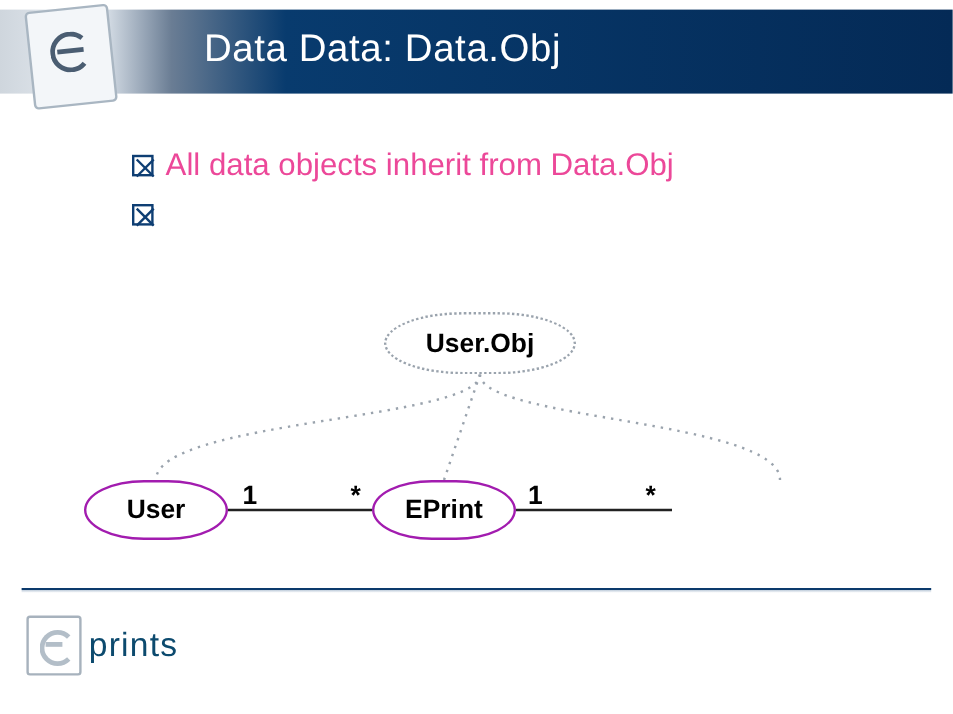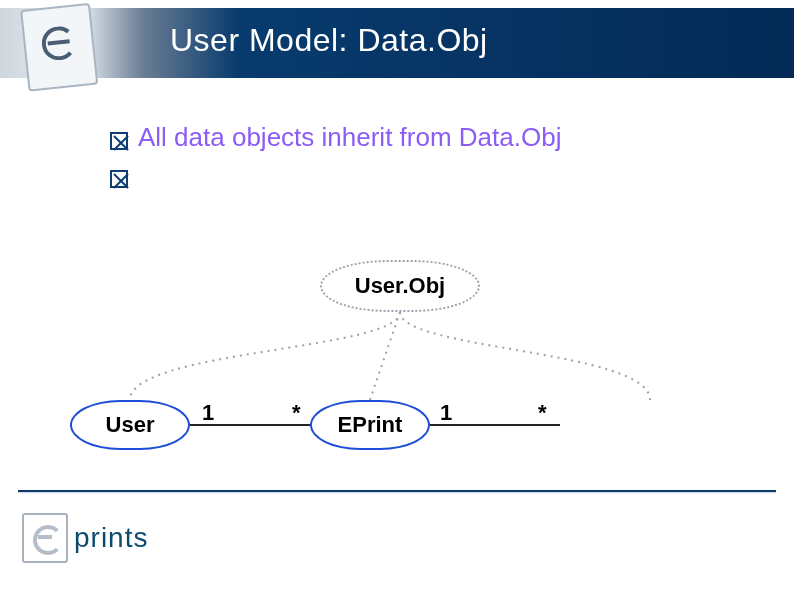--- a/index.html
+++ b/index.html
@@ -31,42 +31,42 @@
     content: ""; position: absolute; left: 2px; top: 10px; width: 22px; height: 4px;
     background: #4a5d72;
   }
   .title {
     position: absolute; left: 170px; top: 22px;
     color: #fff; font-size: 32px; font-weight: 400; letter-spacing: 0.5px;
   }
 
   
   .content { position: absolute; left: 110px; top: 122px; width: 620px; }
-  .bullet { display: flex; align-items: center; margin-bottom: 10px; font-size: 26px; color: #8b5cf6; }
+  .bullet { display: flex; align-items: flex-start; margin-bottom: 10px; font-size: 26px; color: #ec4899; }
   .bullet .bicon {
     flex: 0 0 auto; width: 18px; height: 18px; margin-top: 7px; margin-right: 10px;
     border: 2px solid #0e3e73; position: relative;
   }
   .bullet .bicon::before, .bullet .bicon::after {
     content: ""; position: absolute; background: #0e3e73;
   }
   .bullet .bicon::before { left: 8px; top: -1px; width: 2px; height: 20px; transform: rotate(45deg); }
   .bullet .bicon::after  { left: 8px; top: -1px; width: 2px; height: 20px; transform: rotate(-45deg); }
   .bold { font-weight: 700; }
 
   
   .diagram { position: absolute; left: 60px; top: 250px; width: 680px; height: 220px; }
   .svg-edges { position: absolute; left: 0; top: 0; width: 680px; height: 220px; }
 
   .node {
     position: absolute; display: flex; align-items: center; justify-content: center;
     background: #fff; font-size: 22px; font-weight: 700; color: #000;
   }
   .node.dashed { border: 2px dotted #9aa3ad; border-radius: 50% / 60%; }
-  .node.solid  { border: 2px solid #1d4ed8; border-radius: 50% / 60%; }
+  .node.solid  { border: 2px solid #a21caf; border-radius: 50% / 60%; }
 
   .node.root   { left: 260px; top: 10px;  width: 160px; height: 52px; }
   .node.user   { left: 10px;  top: 150px; width: 120px; height: 50px; }
   .node.eprint { left: 250px; top: 150px; width: 120px; height: 50px; }
   .node.doc    { left: 500px; top: 150px; width: 180px; height: 50px; }
 
   .card {
     position: absolute; font-size: 22px; font-weight: 700; color: #000;
   }
   .c-user-1   { left: 142px; top: 150px; }
@@ -98,21 +98,21 @@
 </head>
 <body>
 <div class="slide">
 
   <div class="header">
     <div class="header-band"></div>
     <div class="header-logo-box">
       <div class="logo-page"></div>
       <div class="logo-e"></div>
     </div>
-    <div class="title">User Model: Data.Obj</div>
+    <div class="title">Data Data: Data.Obj</div>
   </div>
 
   <div class="content">
     <div class="bullet">
       <span class="bicon"></span>
       <span>
         <span>All data objects inherit from Data.Obj</span><span class="bold"></span><span></span>
       </span>
     </div>
     <div class="bullet">

